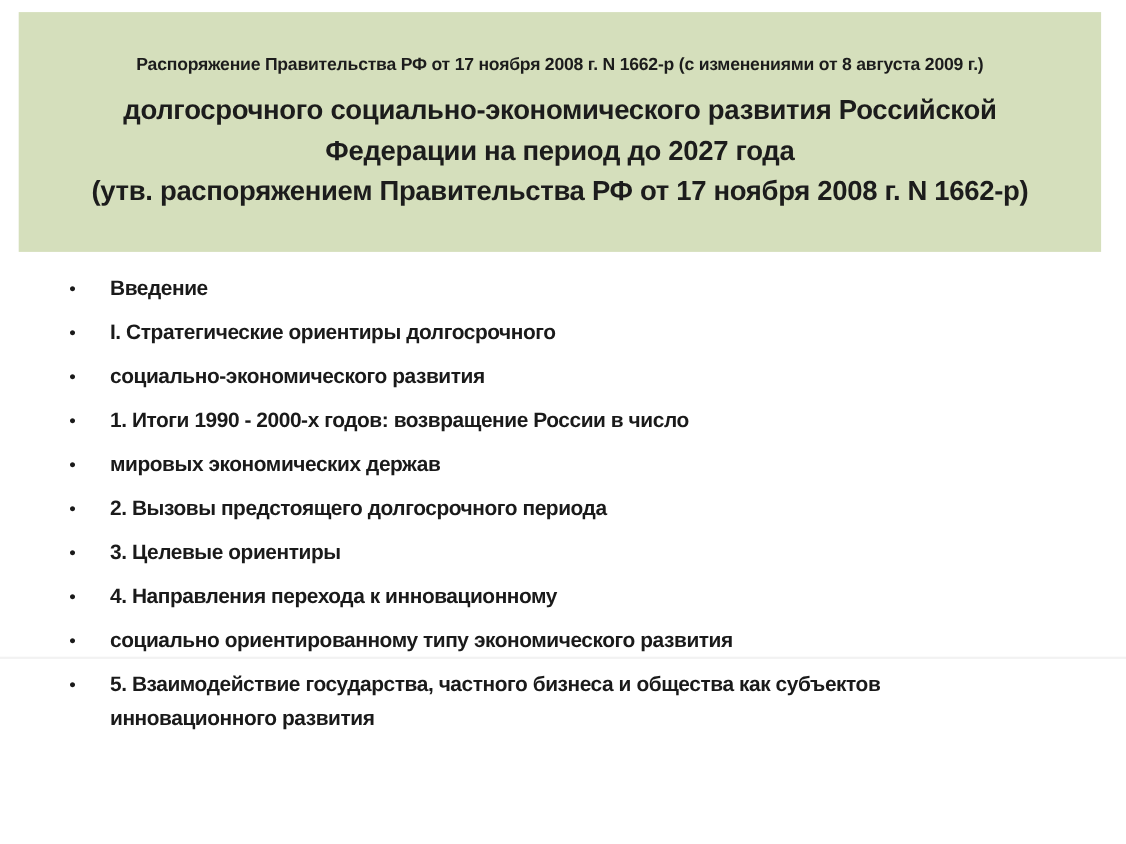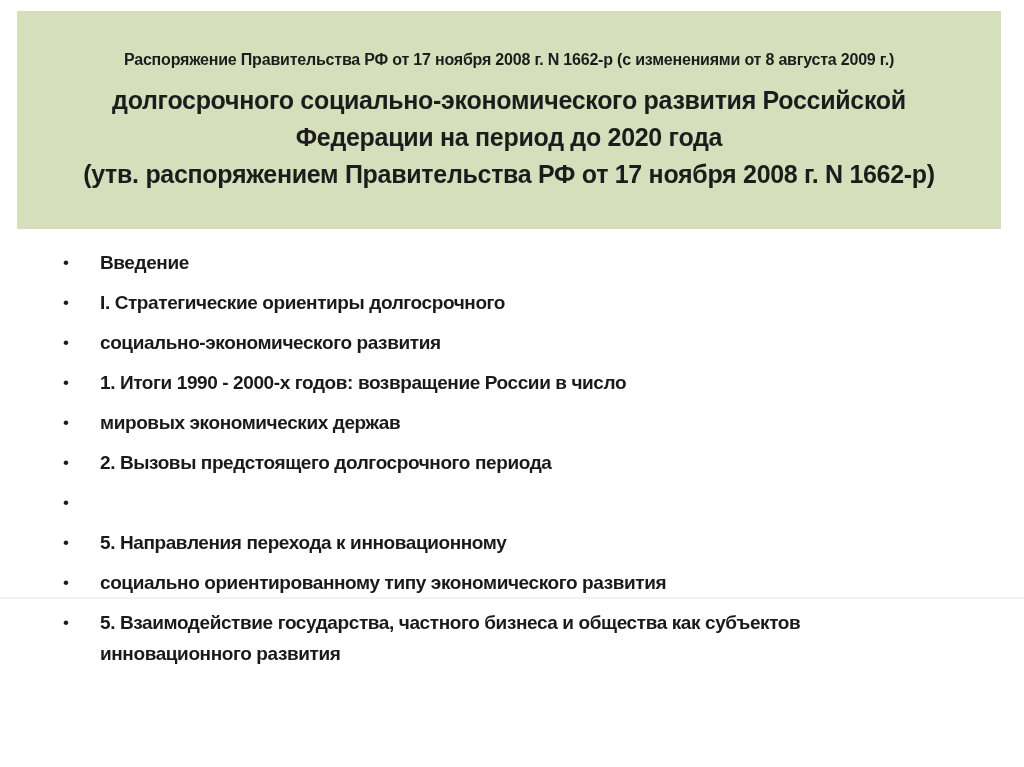--- a/index.html
+++ b/index.html
@@ -75,21 +75,21 @@
     letter-spacing: -0.4px;
   }
 </style>
 </head>
 <body>
 
 <div class="slide">
 
   <div class="header-box">
     <div class="doc-info">Распоряжение Правительства РФ от 17 ноября 2008 г. N 1662-р (с изменениями от 8 августа 2009 г.)</div>
-    <div class="title-line">долгосрочного социально-экономического развития Российской Федерации на период до 2020 года</div>
+    <div class="title-line">долгосрочного социально-экономического развития Российской Федерации на период до 2027 года</div>
     <div class="title-line">(утв. распоряжением Правительства РФ от 17 ноября 2008 г. N 1662-р)</div>
   </div>
 
   <ul class="toc">
     <li class="toc-item">
       <span class="bullet">•</span>
       <span class="toc-label">Введение</span>
     </li>
     <li class="toc-item">
       <span class="bullet">•</span>
@@ -106,24 +106,25 @@
     <li class="toc-item">
       <span class="bullet">•</span>
       <span class="toc-label">мировых экономических держав</span>
     </li>
     <li class="toc-item">
       <span class="bullet">•</span>
       <span class="toc-label">2. Вызовы предстоящего долгосрочного периода</span>
     </li>
     <li class="toc-item">
       <span class="bullet">•</span>
+      <span class="toc-label">3. Целевые ориентиры</span>
     </li>
     <li class="toc-item">
       <span class="bullet">•</span>
-      <span class="toc-label">5. Направления перехода к инновационному</span>
+      <span class="toc-label">4. Направления перехода к инновационному</span>
     </li>
     <li class="toc-item">
       <span class="bullet">•</span>
       <span class="toc-label">социально ориентированному типу экономического развития</span>
     </li>
     <li class="toc-item">
       <span class="bullet">•</span>
       <span class="toc-label">5. Взаимодействие государства, частного бизнеса и общества как субъектов инновационного развития</span>
     </li>
   </ul>

